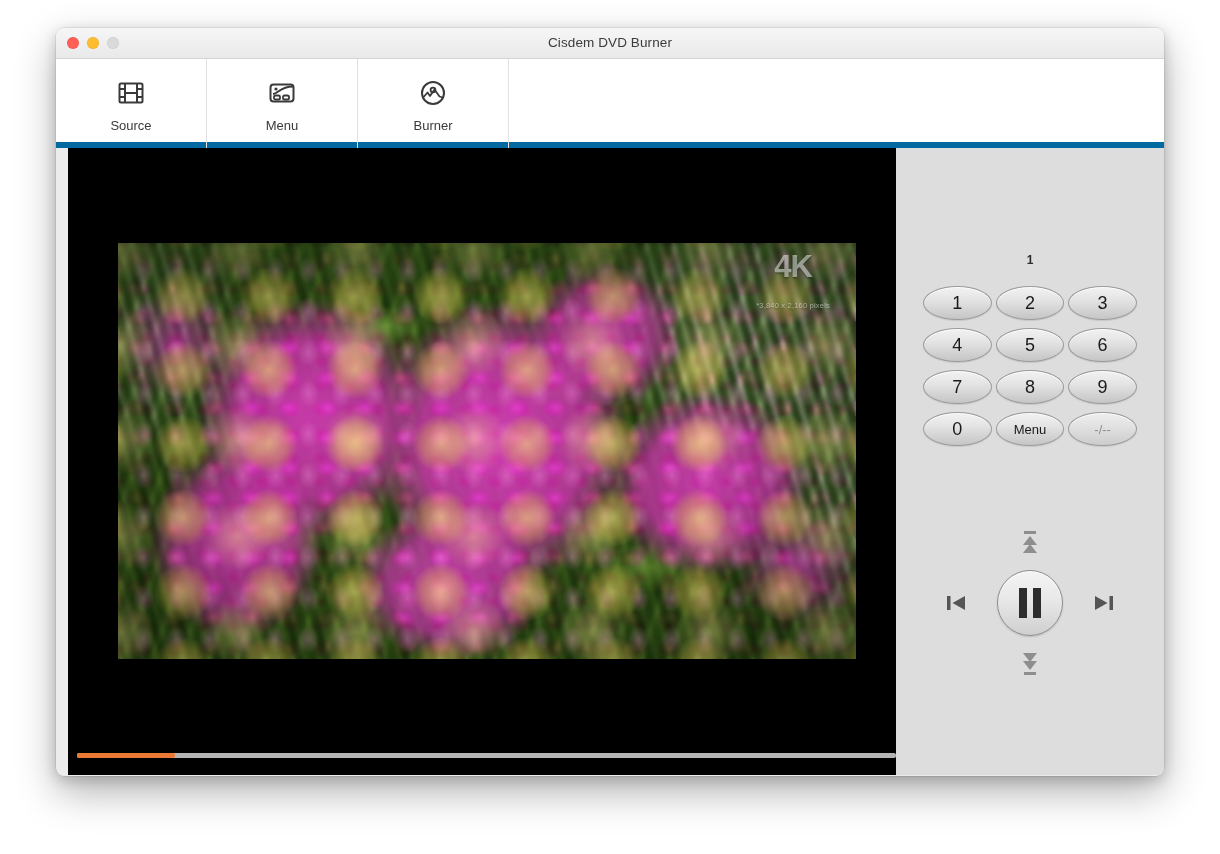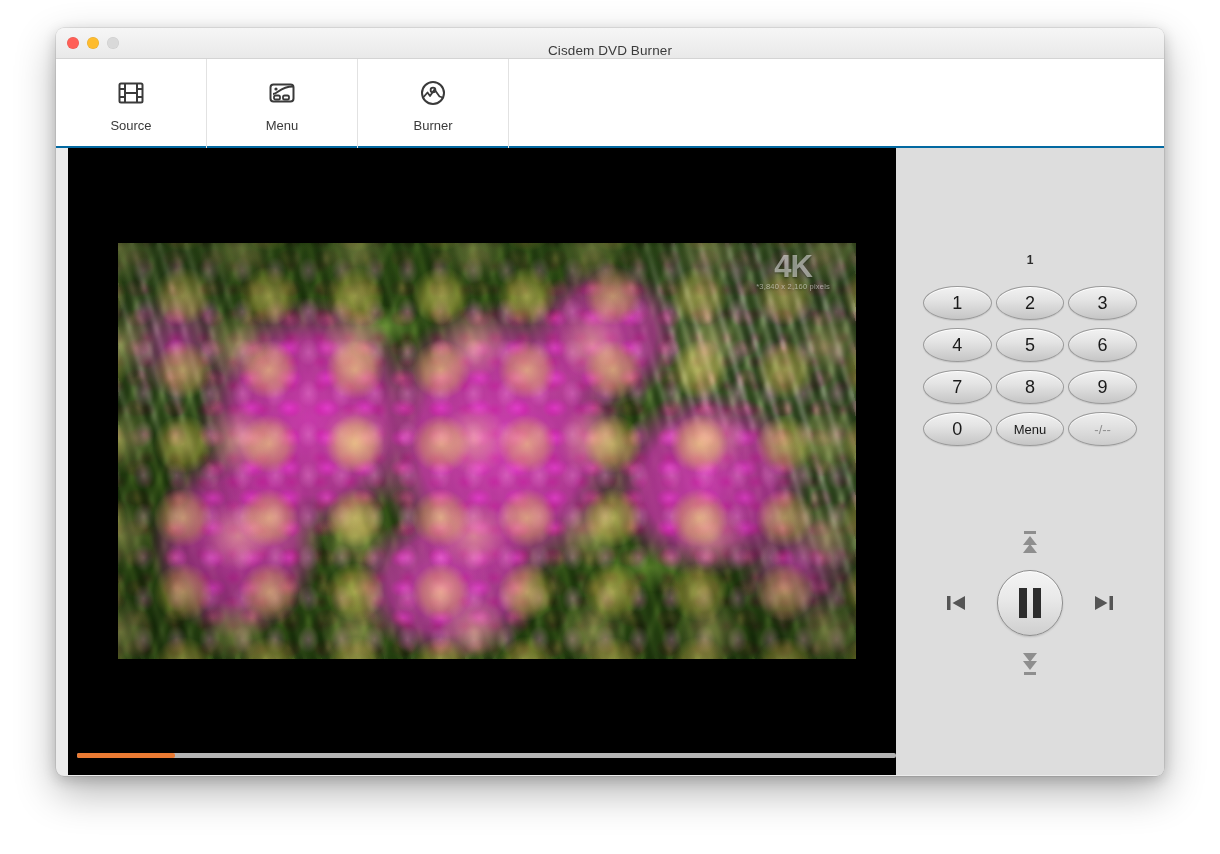--- a/index.html
+++ b/index.html
@@ -49,29 +49,28 @@
   .light.red    { background: #ff5f57; box-shadow: inset 0 0 0 0.5px rgba(0,0,0,0.10); }
   .light.yellow { background: #febc2e; box-shadow: inset 0 0 0 0.5px rgba(0,0,0,0.10); }
   .light.gray   { background: #d9d9d9; box-shadow: inset 0 0 0 0.5px rgba(0,0,0,0.07); }
   #window-title {
     position: absolute;
     left: 0; right: 0; top: 7px;
     text-align: center;
     font-size: 13.5px;
     color: #3b3b3b;
     letter-spacing: 0.1px;
-    margin-top: 8px;
   }
 
   
   #toolbar {
     display: flex;
     height: 89px;
     background: #ffffff;
-    border-bottom: 2px solid #0369a1;
+    border-bottom: 6px solid #0369a1;
   }
   .tab {
     width: 151px;
     height: 89px;
     display: flex;
     flex-direction: column;
     align-items: center;
     justify-content: center;
     gap: 7px;
     border-right: 1px solid #e2e2e2;
@@ -205,21 +204,21 @@
   
   #watermark {
     position: absolute;
     right: 26px; top: 8px;
     text-align: center;
     color: rgba(255,255,255,0.50);
     text-shadow: 0 1px 2px rgba(0,0,0,0.35);
     pointer-events: none;
   }
   #wm-4k { font-size: 31px; font-weight: bold; letter-spacing: -1px; line-height: 1; }
-  #wm-sub { font-size: 7.5px; letter-spacing: 0.2px; margin-top: 0; }
+  #wm-sub { font-size: 7.5px; letter-spacing: 0.2px; margin-top: 19px; }
 
   
   #progress-wrap {
     position: absolute;
     left: 9px; bottom: 17px;
     width: 819px; height: 5px;
     background: #b4b4b4;
     border-radius: 2px;
   }
   #progress-fill {

